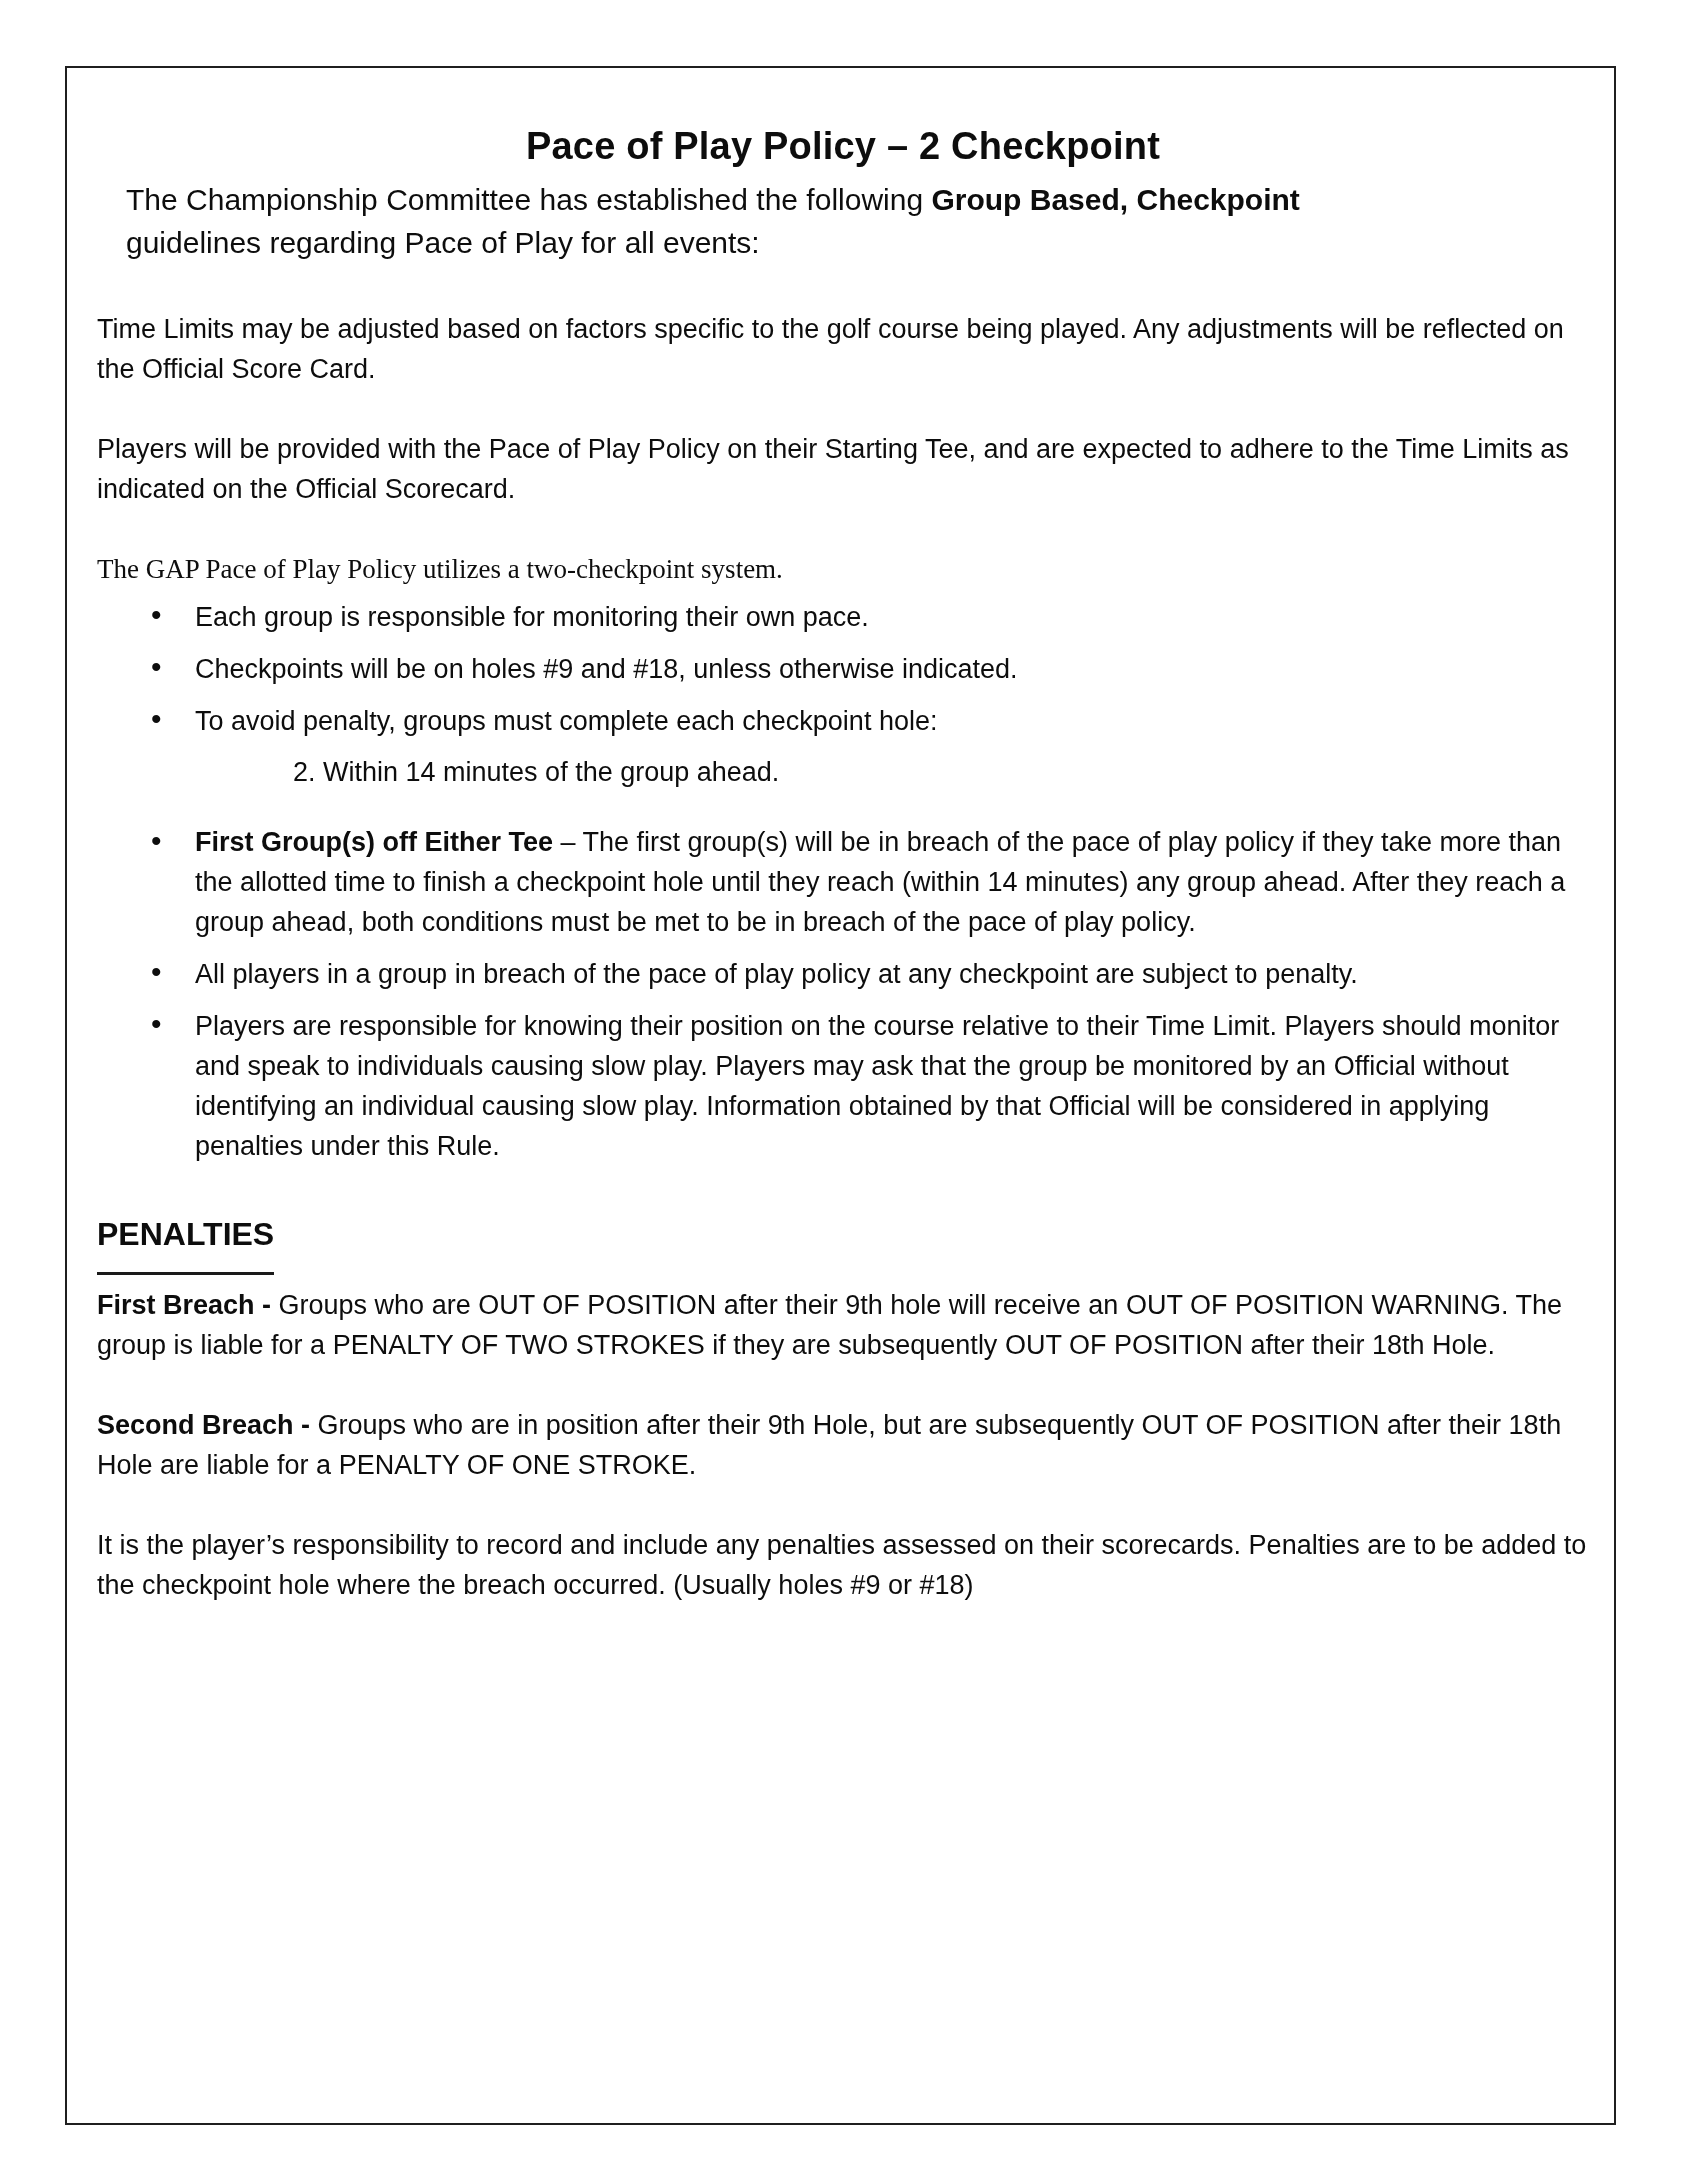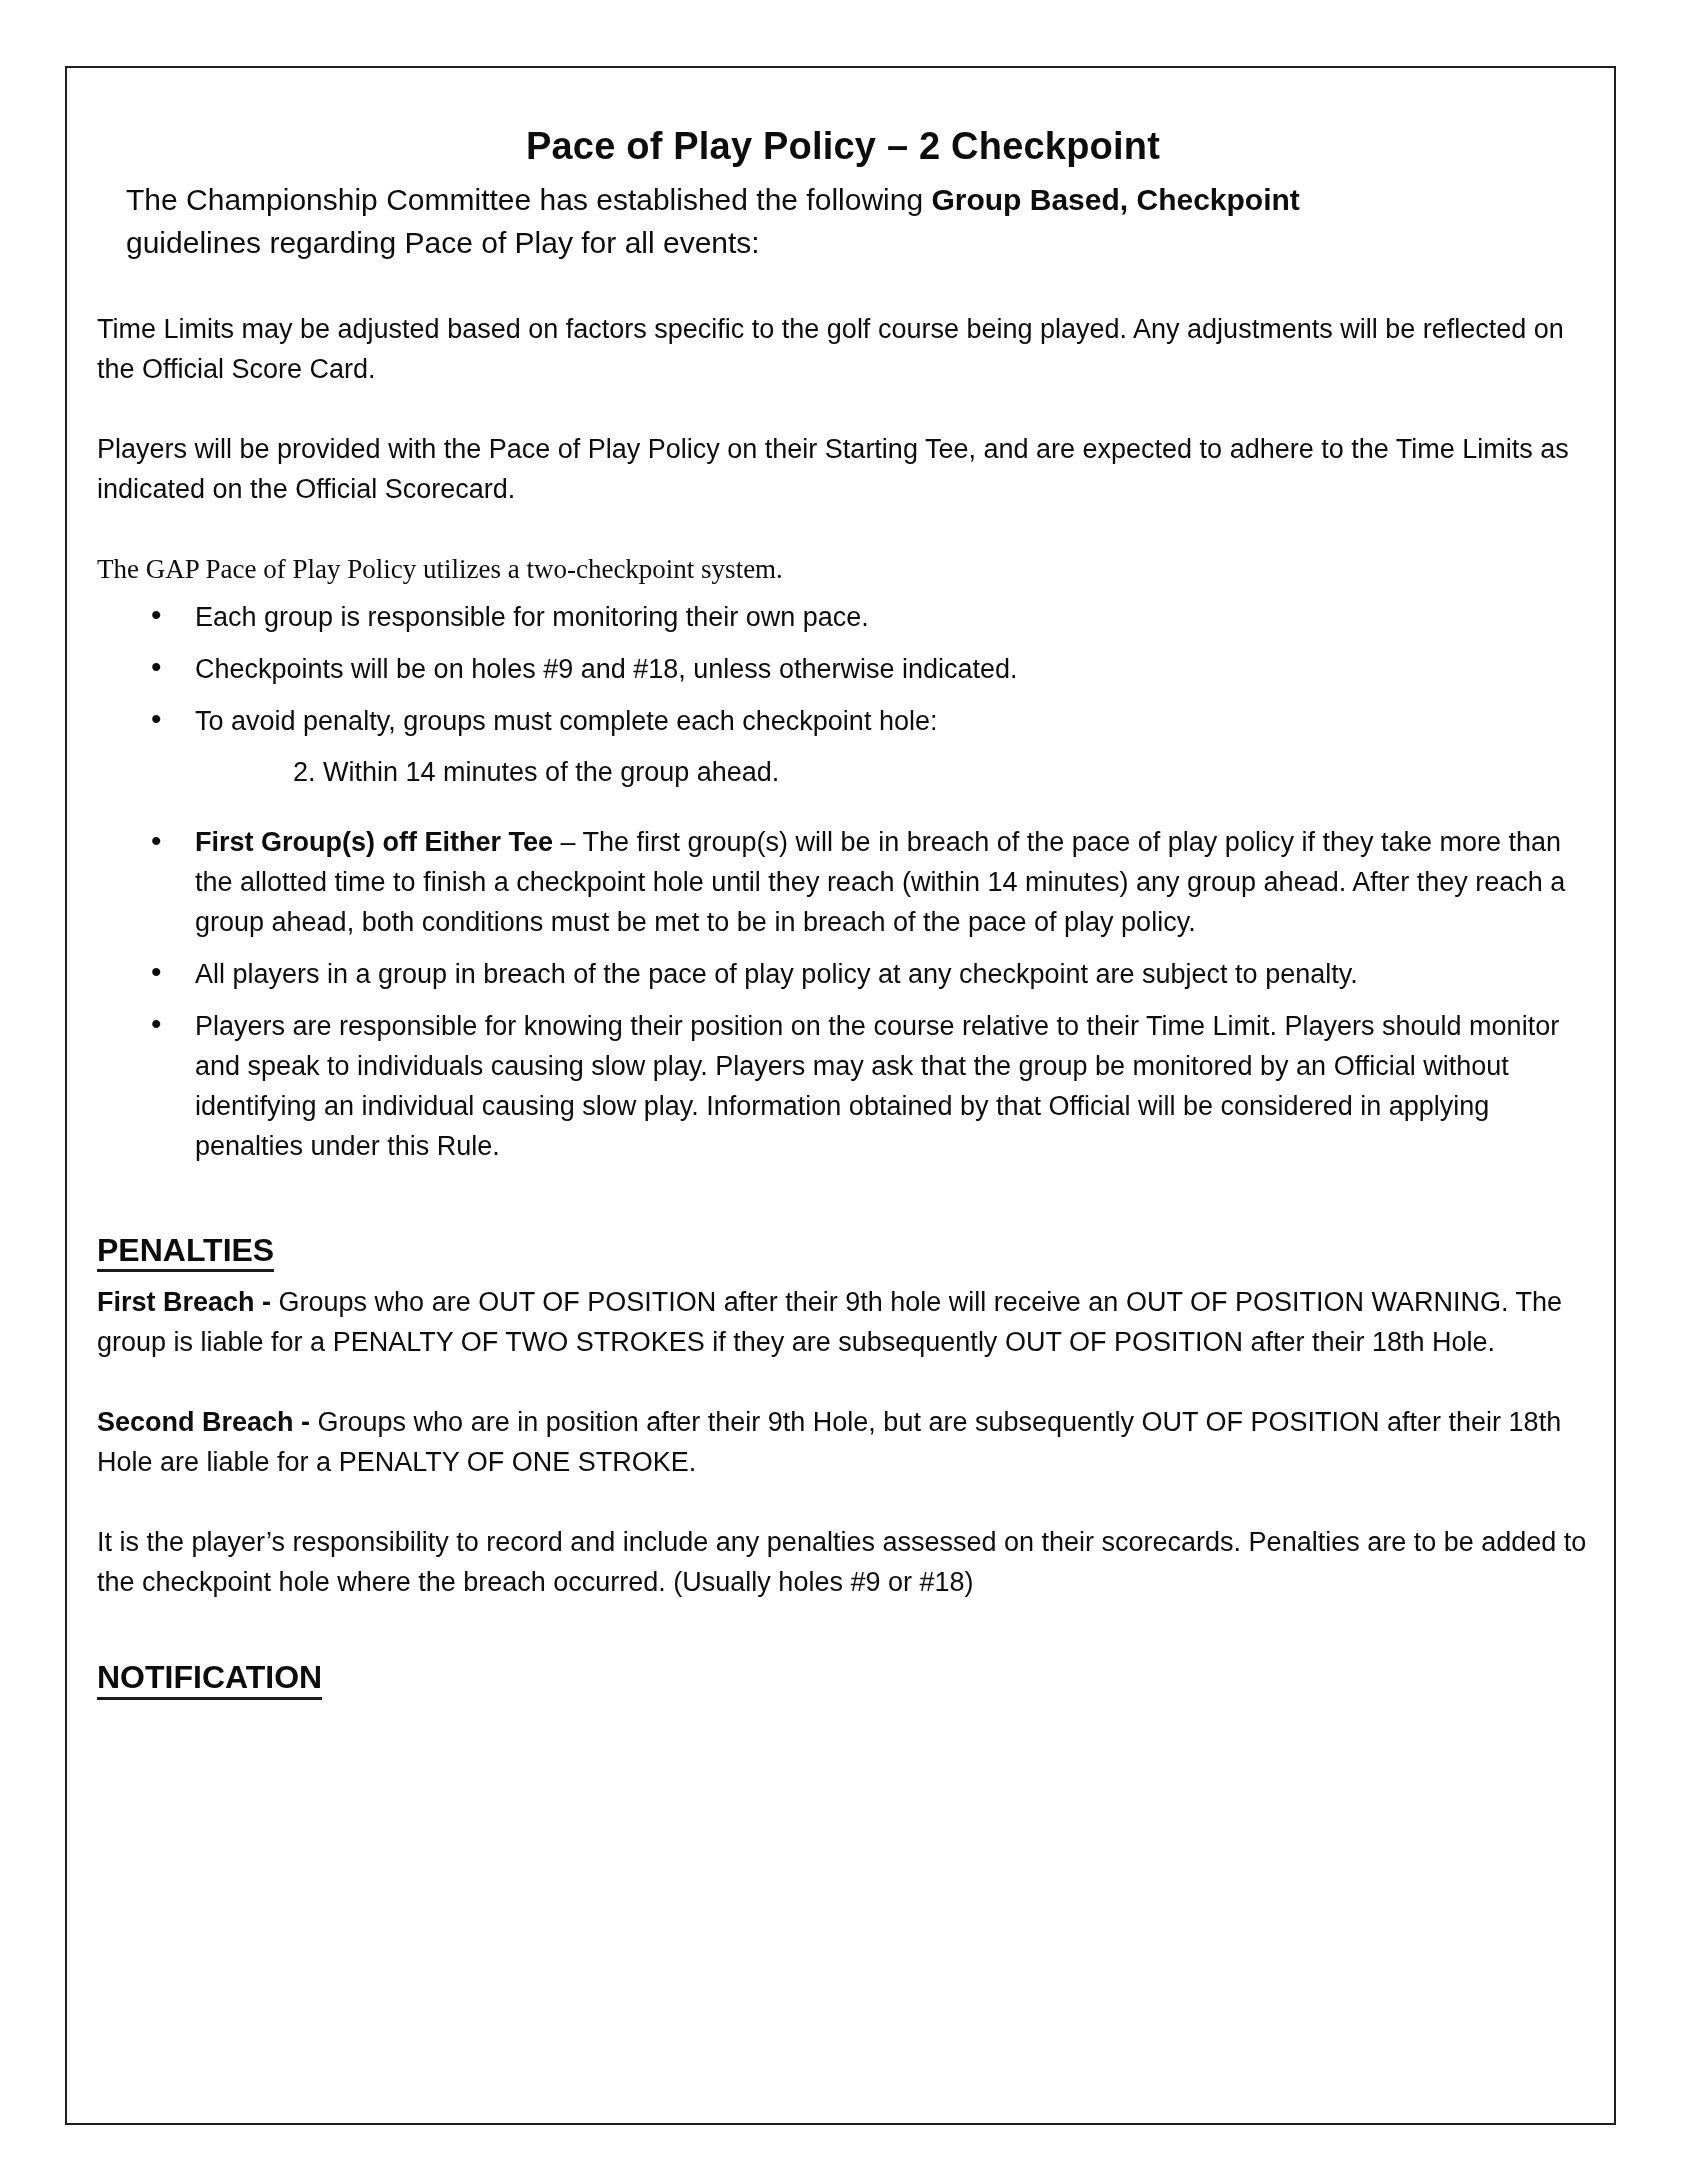--- a/index.html
+++ b/index.html
@@ -87,22 +87,21 @@
   }
   .section-heading {
     margin: 49px 0 10px 0;
     font-size: 32px;
     font-weight: bold;
     line-height: 1.2;
   }
   .section-heading .underlined {
     display: inline-block;
     border-bottom: 3.4px solid #1a1a1a;
-    padding-bottom: 0;
-    margin-top: 16px;
+    padding-bottom: 19px;
   }
   .section-heading.notification-heading {
     margin-top: 35px;
   }
   b { font-weight: bold; }
 </style>
 </head>
 <body>
 
 <div class="frame">
@@ -146,20 +145,17 @@
     <p class="para">
       <b>First Breach - </b><span>Groups who are OUT OF POSITION after their 9th hole will receive an OUT OF POSITION WARNING. The group is liable for a PENALTY OF TWO STROKES if they are subsequently OUT OF POSITION after their 18th Hole.</span>
     </p>
 
     <p class="para">
       <b>Second Breach - </b><span>Groups who are in position after their 9th Hole, but are subsequently OUT OF POSITION after their 18th Hole are liable for a PENALTY OF ONE STROKE.</span>
     </p>
 
     <p class="para">It is the player’s responsibility to record and include any penalties assessed on their scorecards. Penalties are to be added to the checkpoint hole where the breach occurred. (Usually holes #9 or #18)</p>
 
-    <h2 class="section-heading notification-heading">
-      <span class="underlined">NOTIFICATION</span>
-    </h2>
 
 
   </div>
 </div>
 
 
 </body></html>

